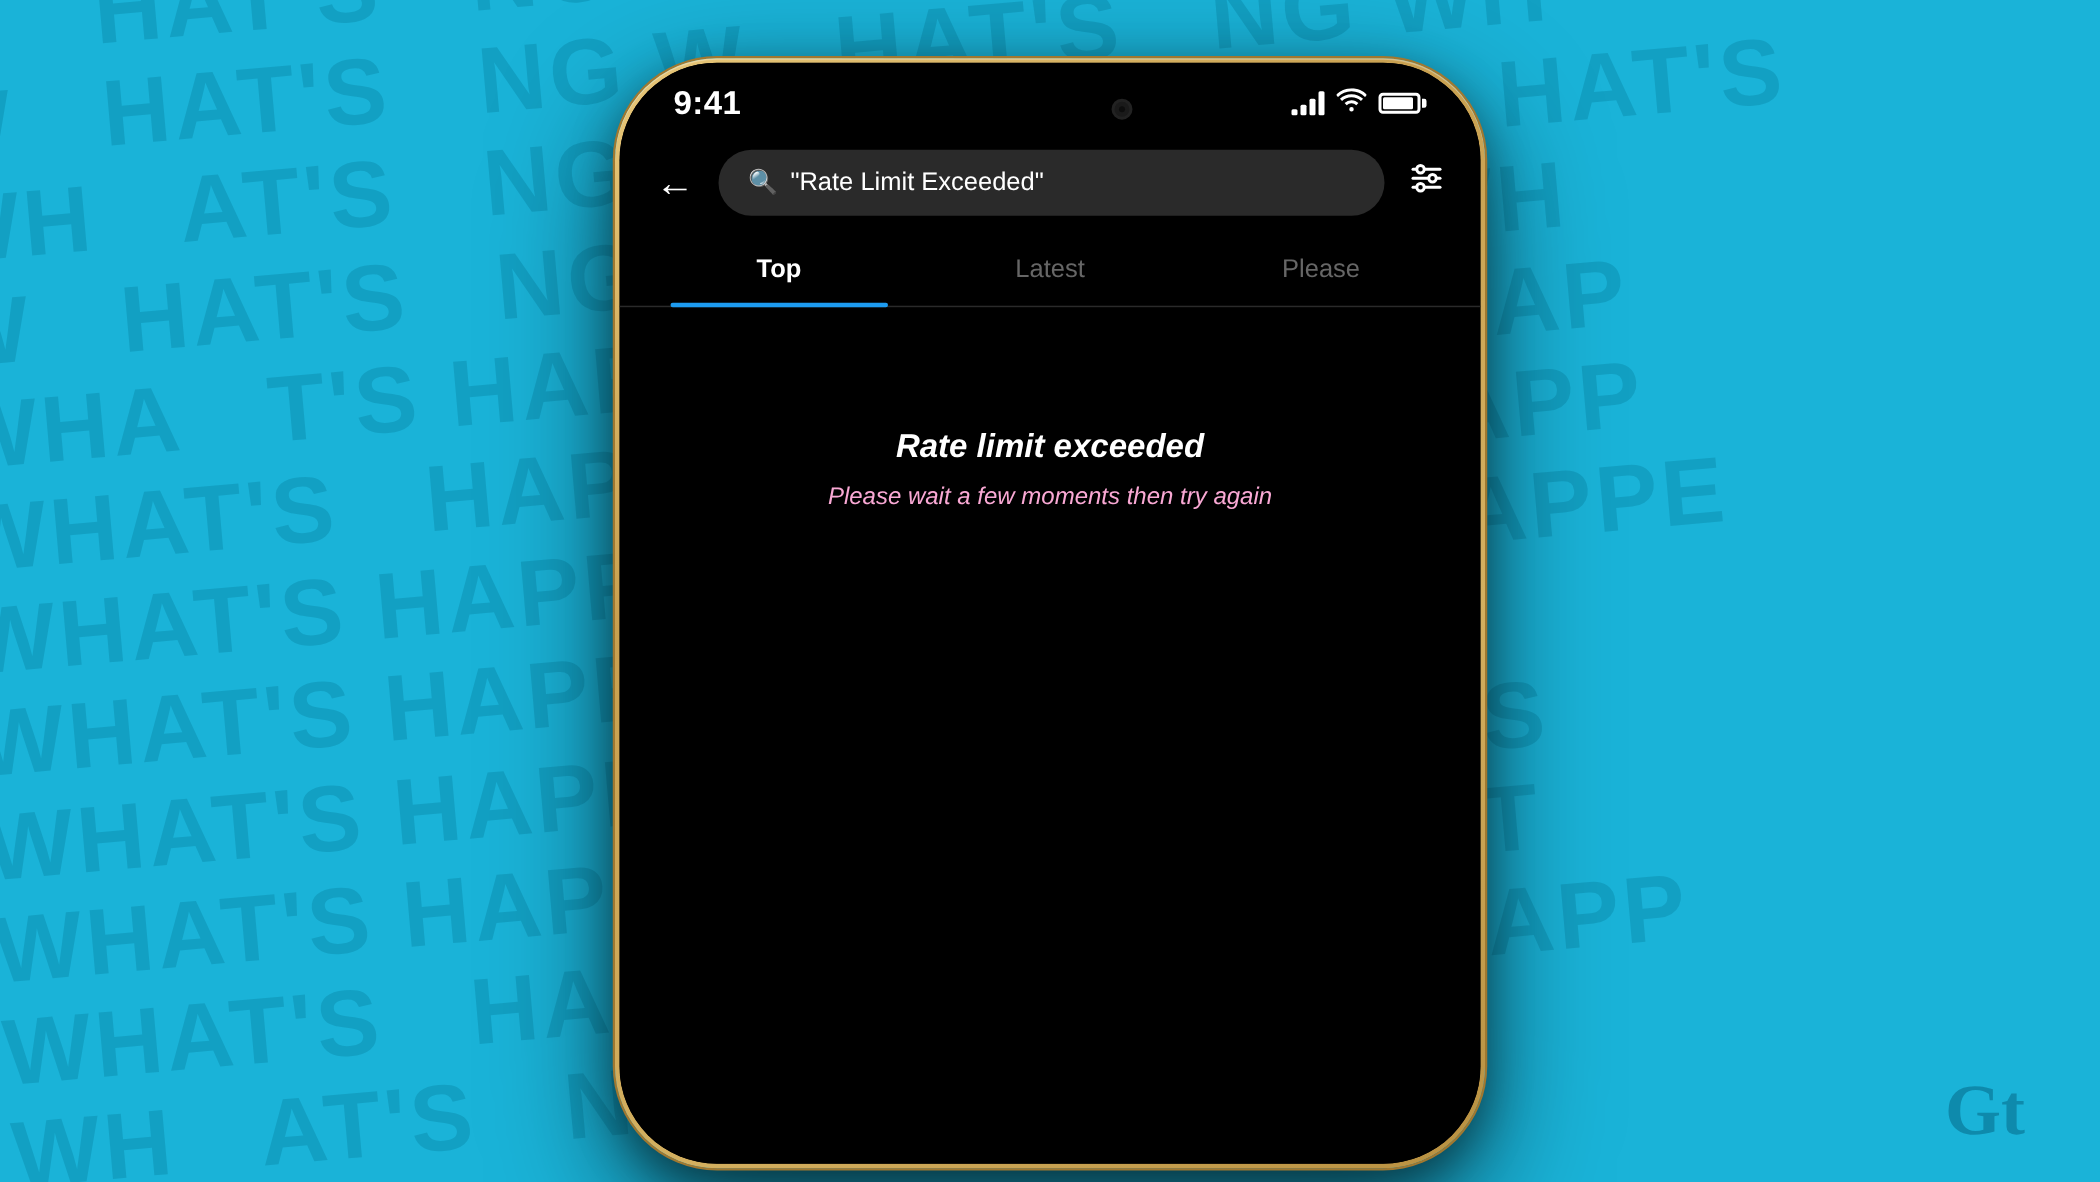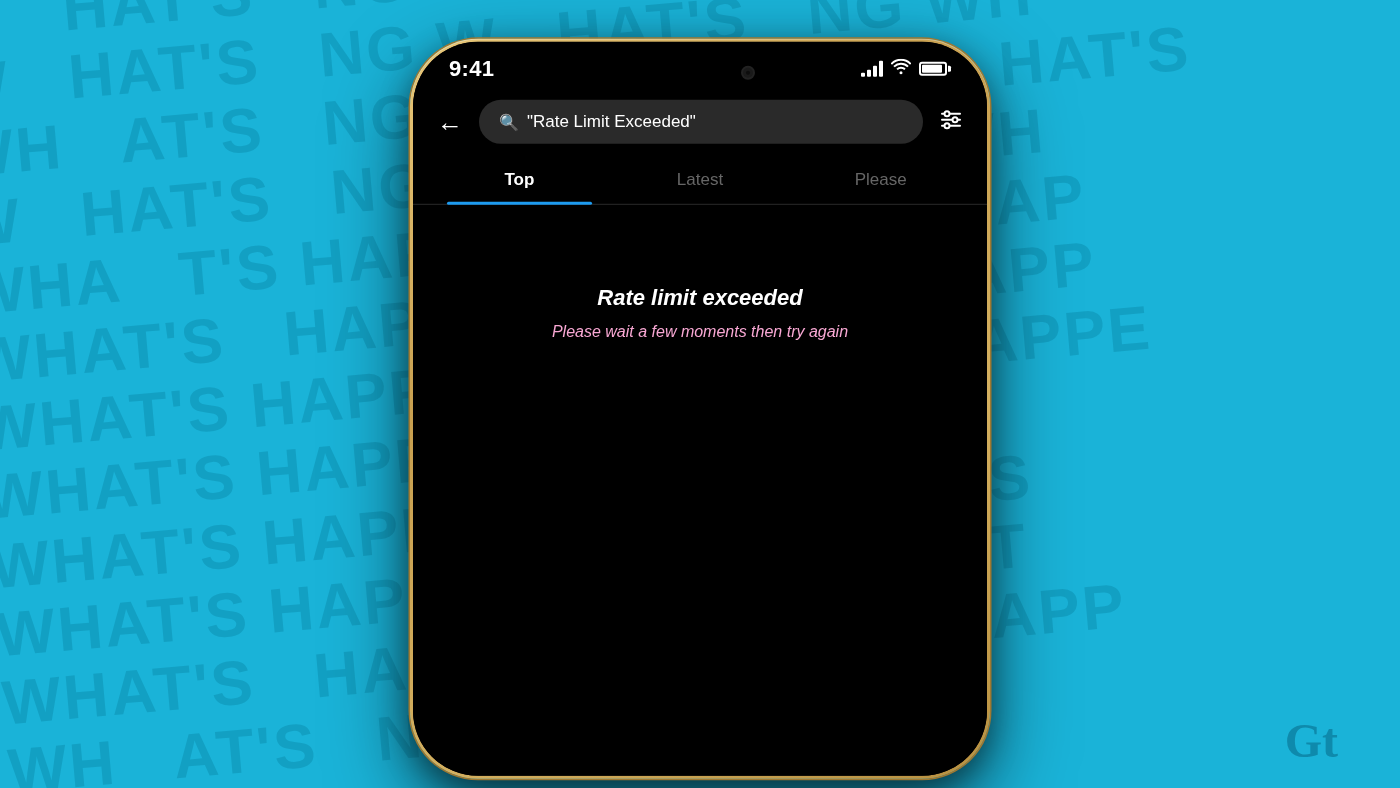--- a/index.html
+++ b/index.html
@@ -291,21 +291,21 @@
     .error-subtitle {
       font-size: 16px;
       color: #f9a8d4;
       text-align: center;
     }
 
     
     .watermark {
       position: absolute;
       bottom: 20px;
-      right: 62px;
+      right: 50px;
       color: #0a7a9a;
       font-size: 48px;
       font-weight: 900;
       font-family: Georgia, serif;
       opacity: 0.7;
     }
   </style>
 </head>
 <body>
 

